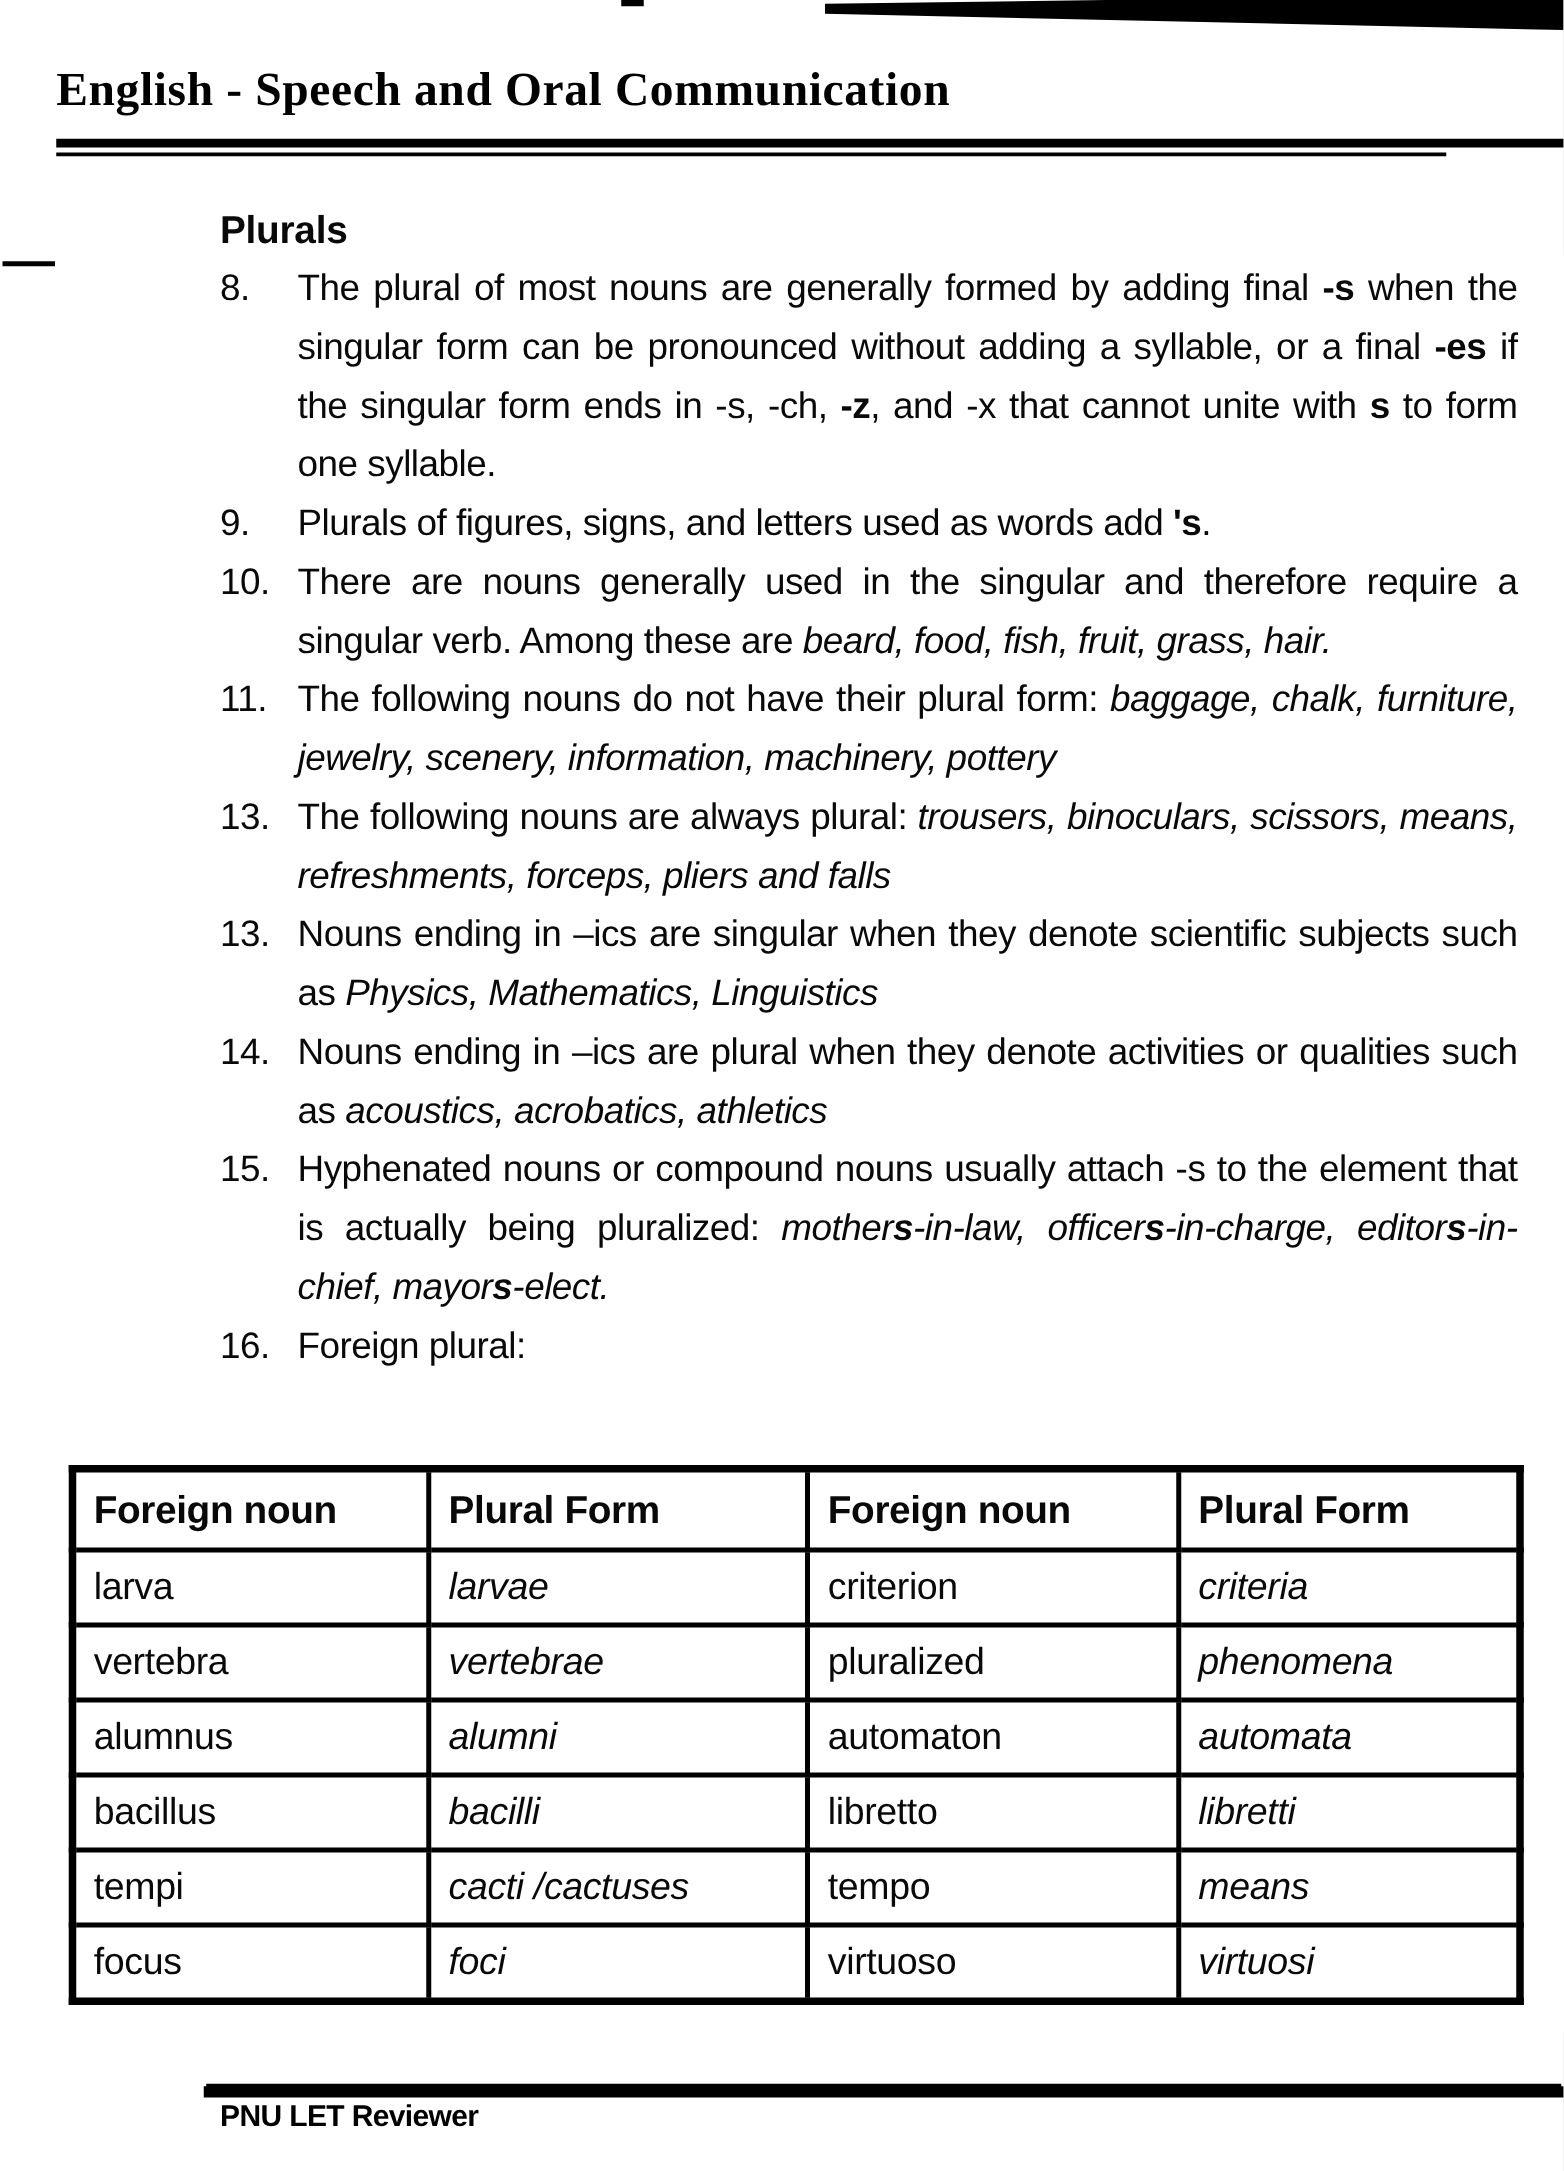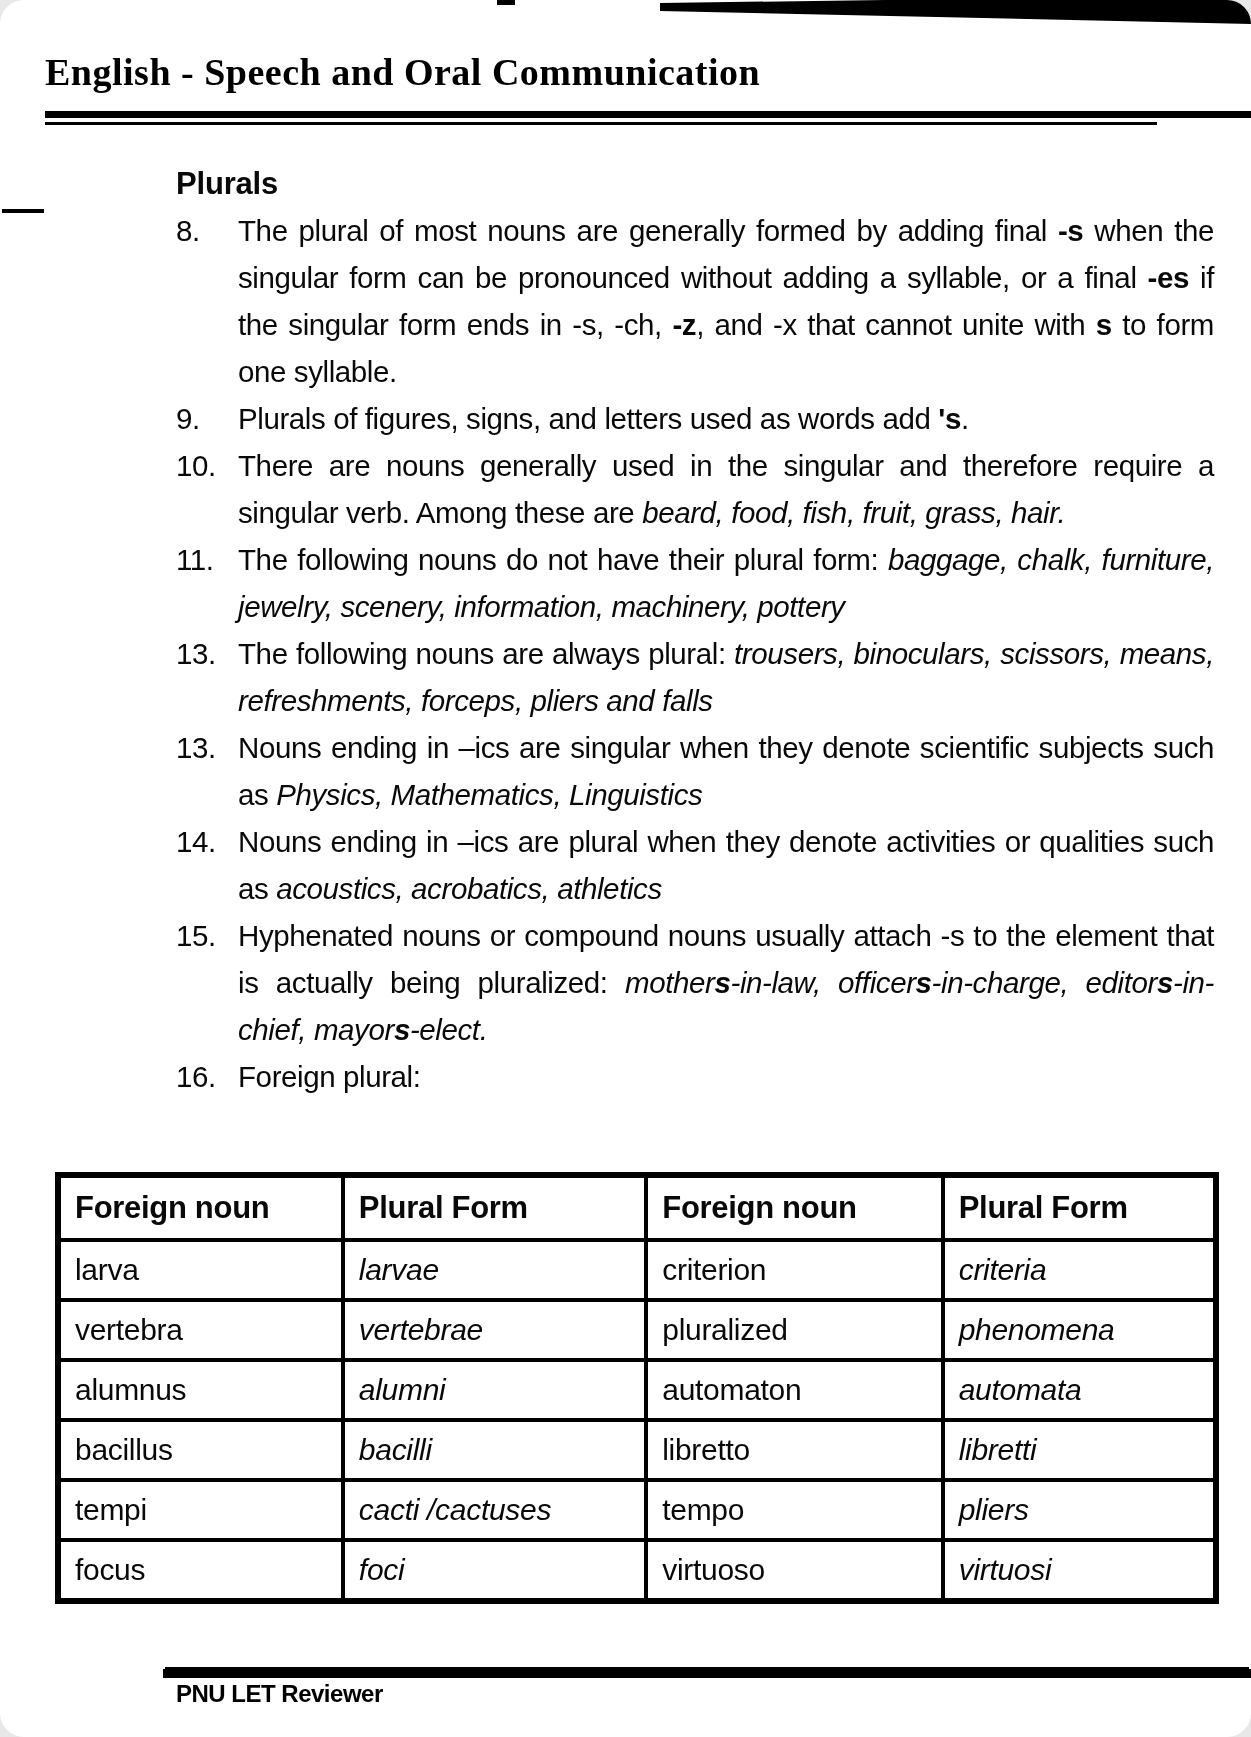--- a/index.html
+++ b/index.html
@@ -1,20 +1,19 @@
 <!DOCTYPE html>
 <html><head>
 <meta charset="utf-8">
 <style>
   html,body{margin:0;padding:0;background:#e8e8e8;}
   .page{
     position:relative;width:1251px;height:1737px;background:#ffffff;
     font-family:"Liberation Sans",sans-serif;color:#0a0a0a;overflow:hidden;
     margin:0 auto;
-    border-radius:24px;
   }
   
   .topbar{position:absolute;left:660px;top:0;width:591px;height:24px;background:#000;
     clip-path:polygon(0 3px,38% 0,100% 0,100% 24px,0 11px);}
   .top-dash{position:absolute;left:497px;top:0;width:18px;height:5px;background:#000;}
   .left-dash{position:absolute;left:2px;top:209px;width:42px;height:4px;background:#000;}
 
   
   .header-title{
     position:absolute;left:45px;top:50px;
@@ -168,21 +167,21 @@
         <tr>
           <td>bacillus</td>
           <td class="italic">bacilli</td>
           <td>libretto</td>
           <td class="italic">libretti</td>
         </tr>
         <tr>
           <td>tempi</td>
           <td class="italic">cacti /cactuses</td>
           <td>tempo</td>
-          <td class="italic">pliers</td>
+          <td class="italic">means</td>
         </tr>
         <tr>
           <td>focus</td>
           <td class="italic">foci</td>
           <td>virtuoso</td>
           <td class="italic">virtuosi</td>
         </tr>
       </tbody>
   </table>
 

